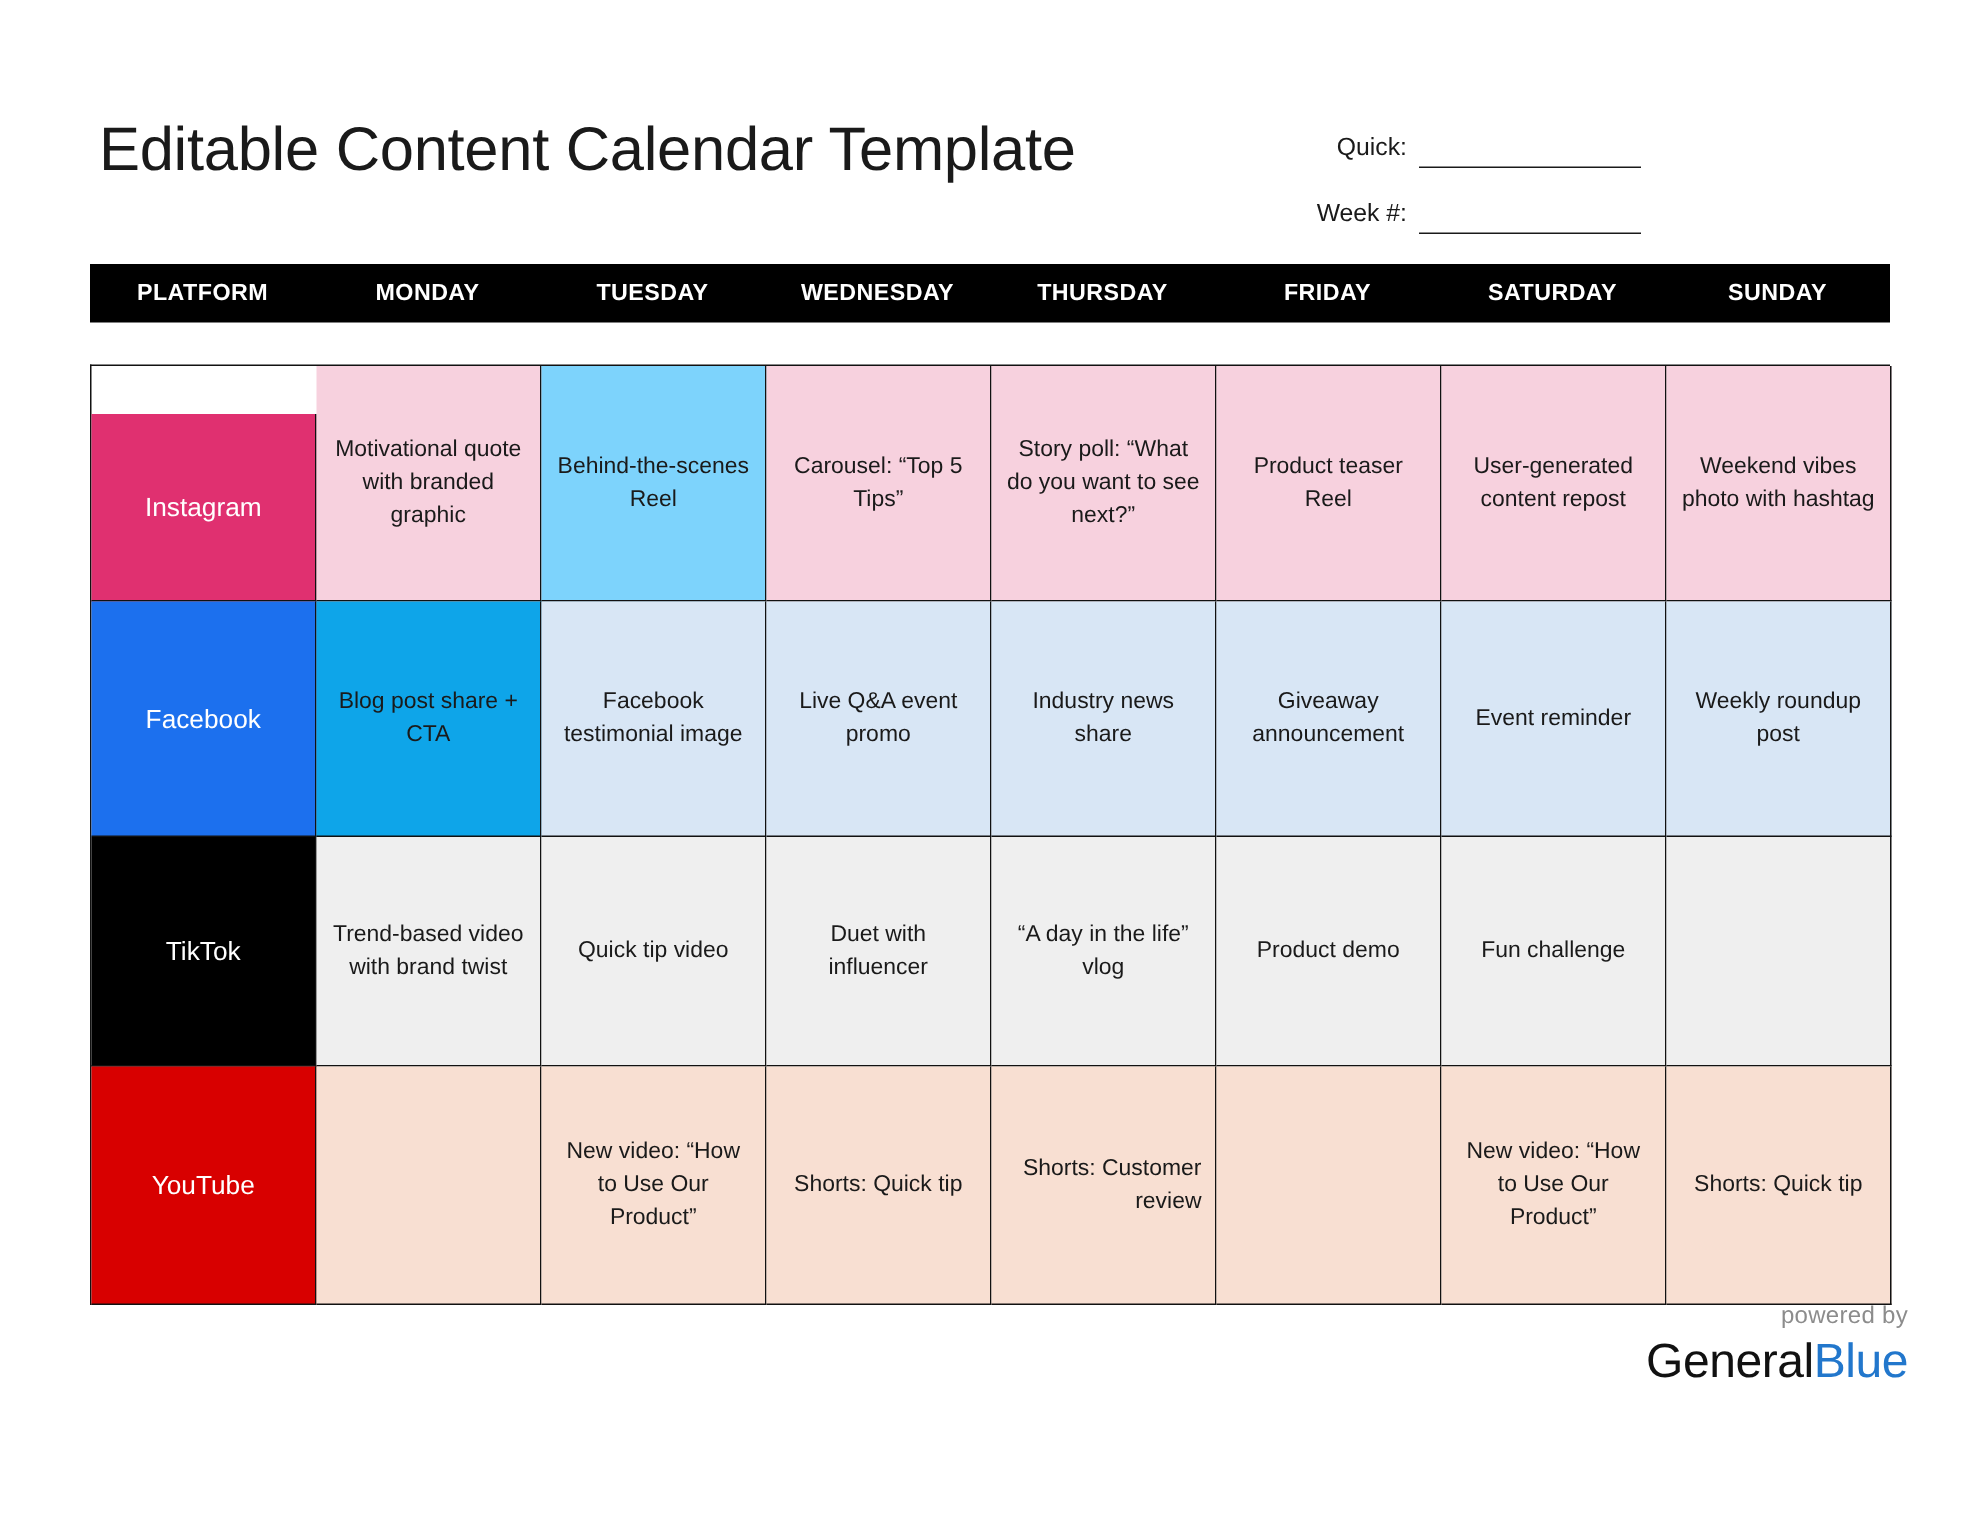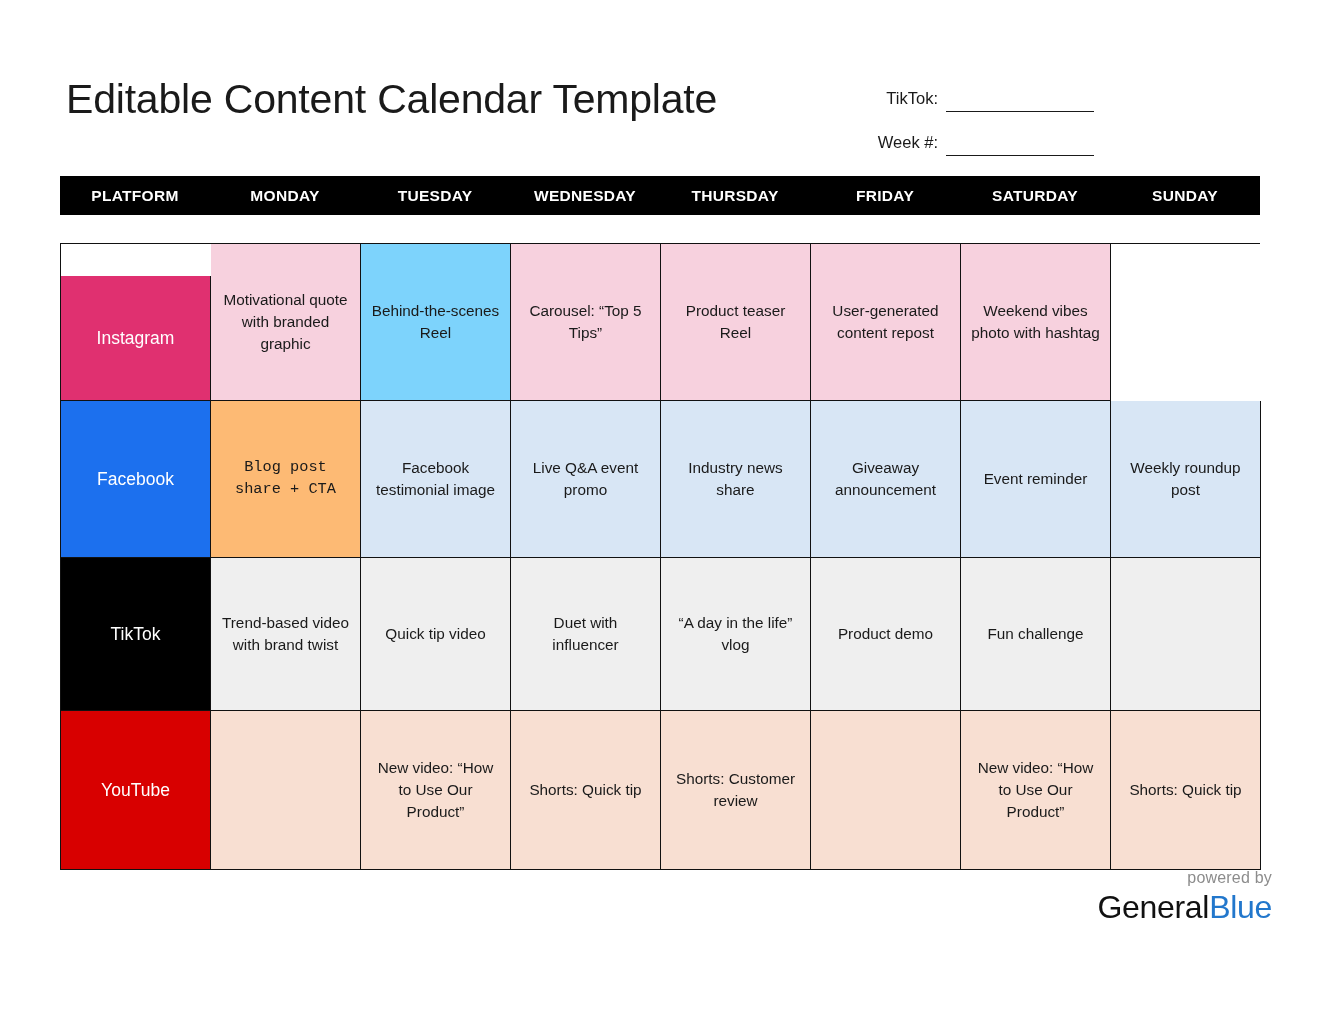--- a/index.html
+++ b/index.html
@@ -162,21 +162,21 @@
 </head>
 <body>
 
 <div class="page">
 
   <div class="top-area">
     <div class="doc-title">Editable Content Calendar Template</div>
 
     <div class="meta-fields">
       <div class="meta-row">
-        <div class="meta-label">TikTok:</div>
+        <div class="meta-label">Quick:</div>
         <div class="meta-line"></div>
       </div>
       <div class="meta-row">
         <div class="meta-label">Week #:</div>
         <div class="meta-line"></div>
       </div>
     </div>
   </div>
 
   <div class="cal-table">
@@ -199,33 +199,36 @@
         <div class="day-cell" style="background: rgb(247, 209, 222);">
             <span>Motivational quote with branded graphic</span>
           </div>
         <div class="day-cell" style="background: #7dd3fc;">
             <span>Behind-the-scenes Reel</span>
           </div>
         <div class="day-cell" style="background: rgb(247, 209, 222);">
             <span>Carousel: “Top 5 Tips”</span>
           </div>
         <div class="day-cell" style="background: rgb(247, 209, 222);">
+            <span>Story poll: “What do you want to see next?”</span>
+          </div>
+        <div class="day-cell" style="background: rgb(247, 209, 222);">
             <span>Product teaser Reel</span>
           </div>
         <div class="day-cell" style="background: rgb(247, 209, 222);">
             <span>User-generated content repost</span>
           </div>
         <div class="day-cell" style="background: rgb(247, 209, 222);">
             <span>Weekend vibes photo with hashtag</span>
           </div>
       </div>
 
       <div class="grid-row r1">
         <div class="plat-cell" style="background: rgb(28, 112, 238);">Facebook</div>
-        <div class="day-cell" style="background: #fdba74; font-family: Liberation Mono, monospace;">
+        <div class="day-cell" style="background: #0ea5e9;">
             <span>Blog post share + CTA</span>
           </div>
         <div class="day-cell" style="background: rgb(216, 230, 245);">
             <span>Facebook testimonial image</span>
           </div>
         <div class="day-cell" style="background: rgb(216, 230, 245);">
             <span>Live Q&amp;A event promo</span>
           </div>
         <div class="day-cell" style="background: rgb(216, 230, 245);">
             <span>Industry news share</span>
@@ -270,21 +273,21 @@
         <div class="plat-cell" style="background: rgb(216, 0, 0);">YouTube</div>
         <div class="day-cell" style="background: rgb(248, 223, 210);">
             <span></span>
           </div>
         <div class="day-cell" style="background: rgb(248, 223, 210);">
             <span>New video: “How to Use Our Product”</span>
           </div>
         <div class="day-cell" style="background: rgb(248, 223, 210);">
             <span>Shorts: Quick tip</span>
           </div>
-        <div class="day-cell" style="background: rgb(248, 223, 210);">
+        <div class="day-cell" style="background: rgb(248, 223, 210); text-align: right;">
             <span>Shorts: Customer review</span>
           </div>
         <div class="day-cell" style="background: rgb(248, 223, 210);">
             <span></span>
           </div>
         <div class="day-cell" style="background: rgb(248, 223, 210);">
             <span>New video: “How to Use Our Product”</span>
           </div>
         <div class="day-cell" style="background: rgb(248, 223, 210);">
             <span>Shorts: Quick tip</span>

